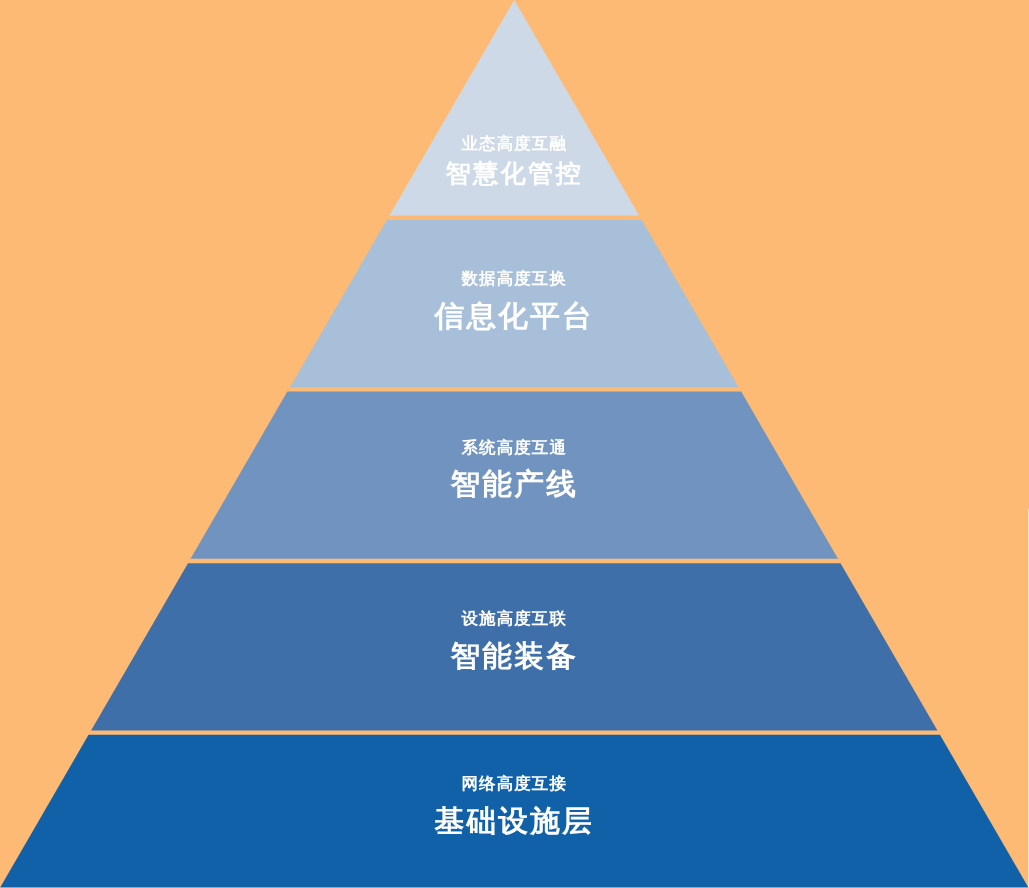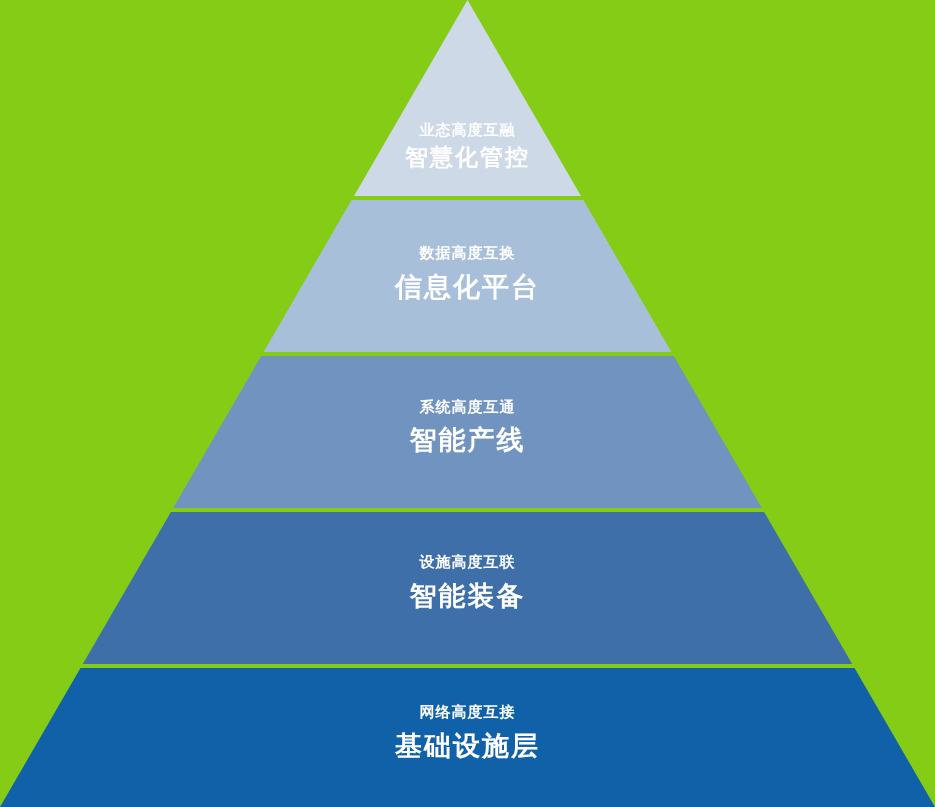--- a/index.html
+++ b/index.html
@@ -5,21 +5,21 @@
   html, body {
     margin: 0;
     padding: 0;
     background: #ffffff;
     font-family: "DejaVu Sans", "Liberation Sans", sans-serif;
   }
   .stage {
     position: relative;
     width: 935px;
     height: 807px;
-    background: #84cc16;
+    background: #fdba74;
     overflow: hidden;
   }
   svg { display: block; }
   .lvl-subtitle {
     fill: #ffffff;
     font-size: 15px;
     font-weight: bold;
     letter-spacing: 1px;
     text-anchor: middle;
   }

